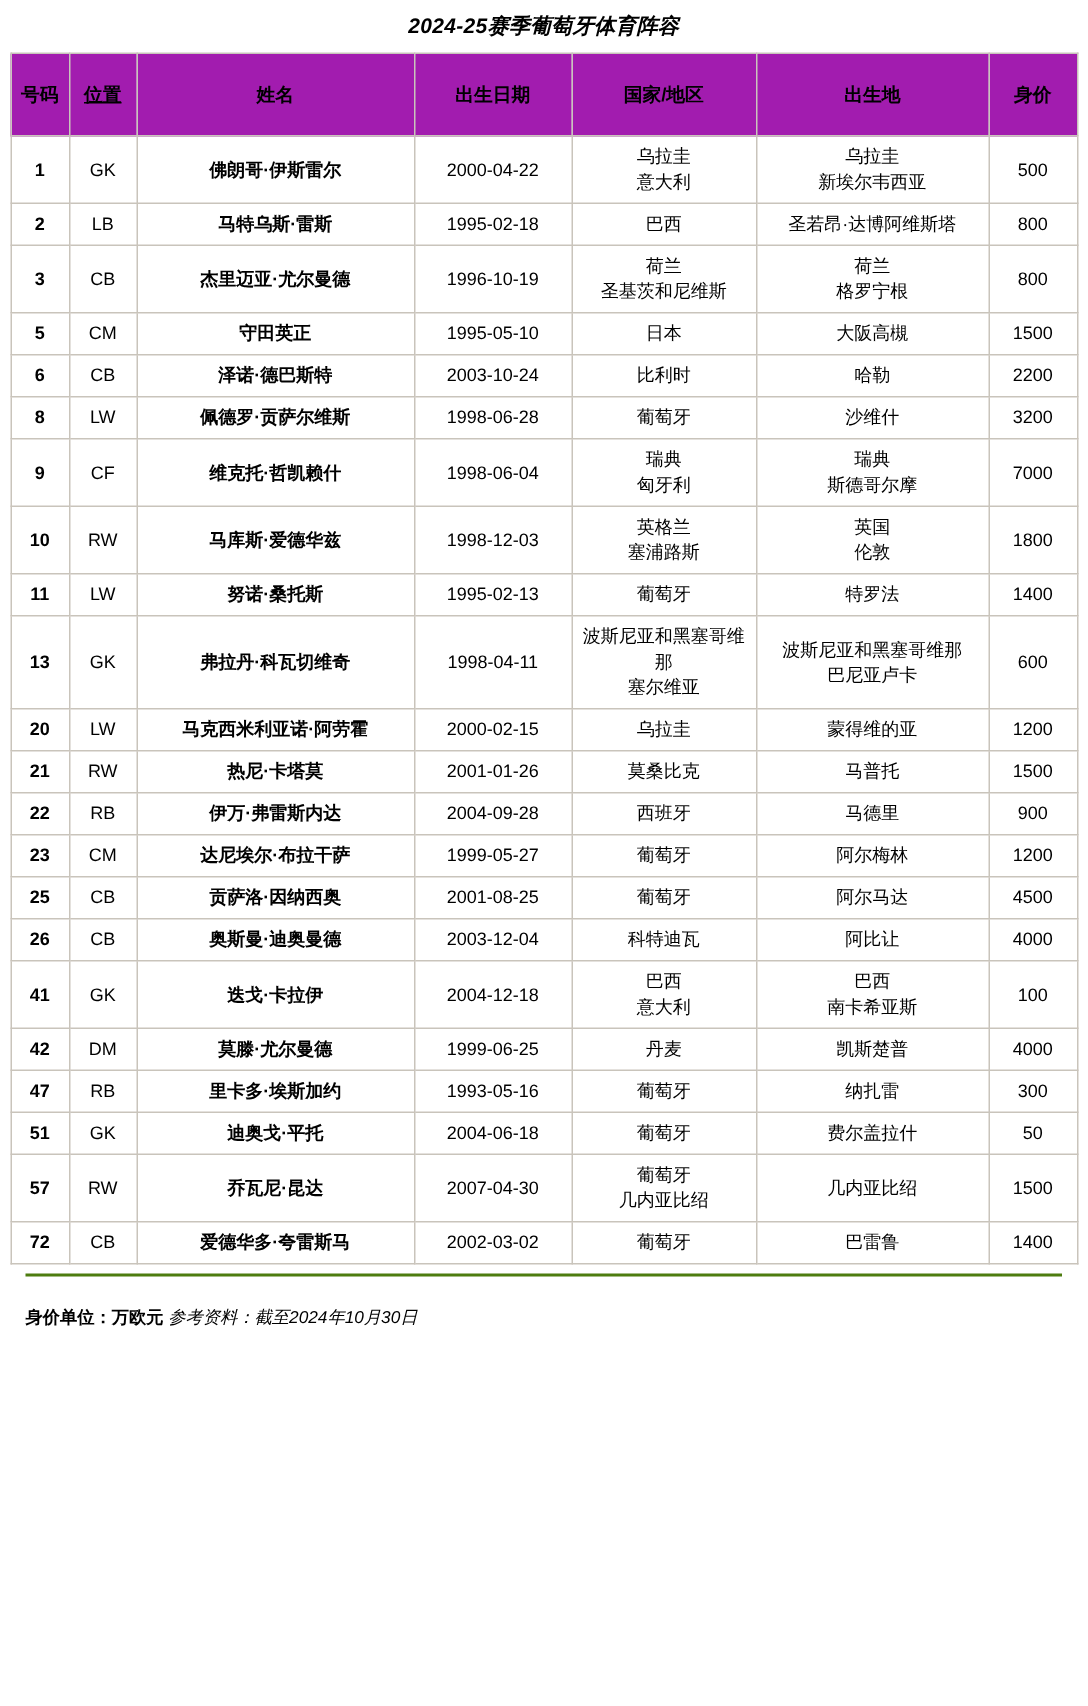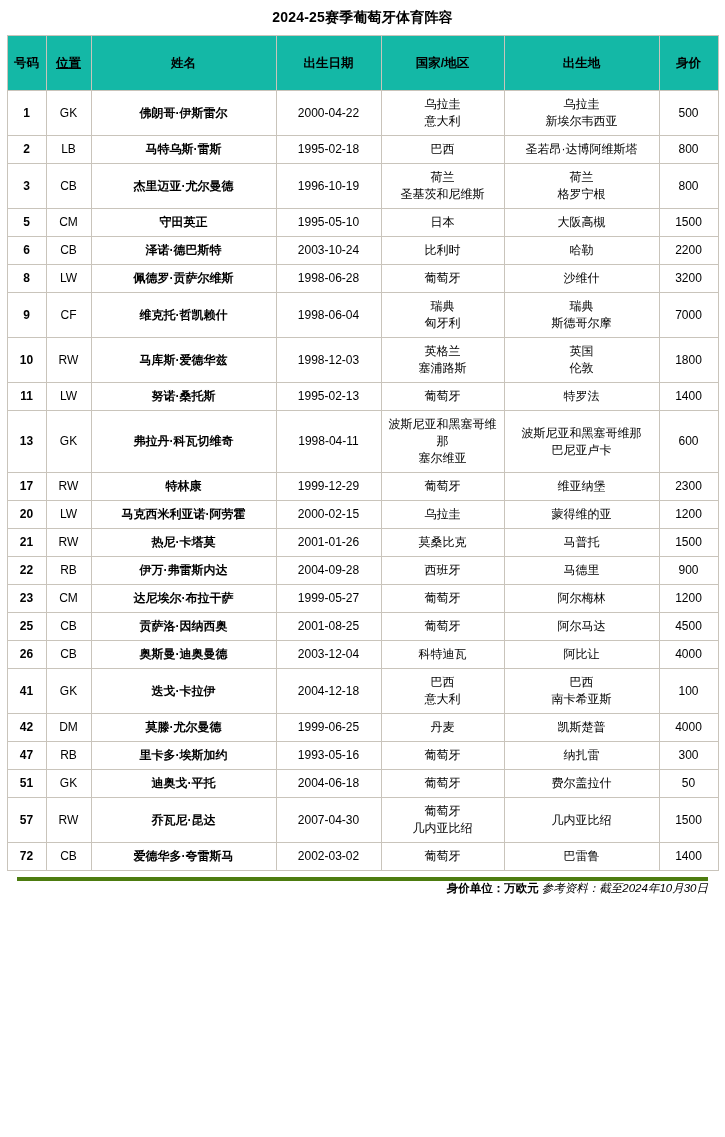--- a/index.html
+++ b/index.html
@@ -18,37 +18,38 @@
     width: 725px;
     box-sizing: border-box;
     padding: 0;
   }
   .title {
     text-align: center;
     font-size: 14px;
     font-weight: bold;
     padding: 9px 0 8px 0;
     letter-spacing: 0.2px;
+    font-style: italic;
   }
   table.squad {
     border-collapse: collapse;
     width: 691px;
     margin: 0 auto;
     table-layout: fixed;
   }
   table.squad th, table.squad td {
     border: 1px solid #c9c4bb;
     text-align: center;
     vertical-align: middle;
     font-size: 12px;
     padding: 5px 2px;
     line-height: 17px;
   }
   table.squad thead th {
-    background: #14b8a6;
+    background: #a21caf;
     font-weight: bold;
     height: 44px;
     font-size: 12.5px;
     text-align: center;
   }
   th.col-num { width: 34px; }
   th.col-pos { width: 40px; text-decoration: underline; }
   th.col-name { width: 180px; }
   th.col-dob { width: 100px; }
   th.col-country { width: 118px; }
@@ -62,23 +63,23 @@
   td.country { font-size: 12px; }
   td.birthplace { font-size: 12px; }
   td.value { font-size: 12px; text-align: right; padding-right: 8px; margin-left: 36px; }
 
   .multi-line span { display: block; }
 
   .footnote {
     width: 691px;
     margin: 6px auto 0 auto;
     font-size: 11.5px;
-    padding-top: 0;
-    border-top: 4px solid #4d7c0f;
-    text-align: right;
+    padding-top: 20px;
+    border-top: 2px solid #4d7c0f;
+    text-align: left;
   }
   .footnote .unit { font-weight: bold; }
   .footnote .src { font-style: italic; }
   .vertical-head {
     line-height: 15px;
   }
 </style>
 </head>
 <body>
 
@@ -233,33 +234,20 @@
             <span>波斯尼亚和黑塞哥维那</span>
             <span>塞尔维亚</span>
           </td>
           <td class="birthplace multi-line">
             <span>波斯尼亚和黑塞哥维那</span>
             <span>巴尼亚卢卡</span>
           </td>
           <td class="value">600</td>
         </tr>
         <tr>
-          <td class="num">17</td>
-          <td class="pos">RW</td>
-          <td class="name">特林康</td>
-          <td class="dob">1999-12-29</td>
-          <td class="country multi-line">
-            <span>葡萄牙</span>
-          </td>
-          <td class="birthplace multi-line">
-            <span>维亚纳堡</span>
-          </td>
-          <td class="value">2300</td>
-        </tr>
-        <tr>
           <td class="num">20</td>
           <td class="pos">LW</td>
           <td class="name">马克西米利亚诺·阿劳霍</td>
           <td class="dob">2000-02-15</td>
           <td class="country multi-line">
             <span>乌拉圭</span>
           </td>
           <td class="birthplace multi-line">
             <span>蒙得维的亚</span>
           </td>

